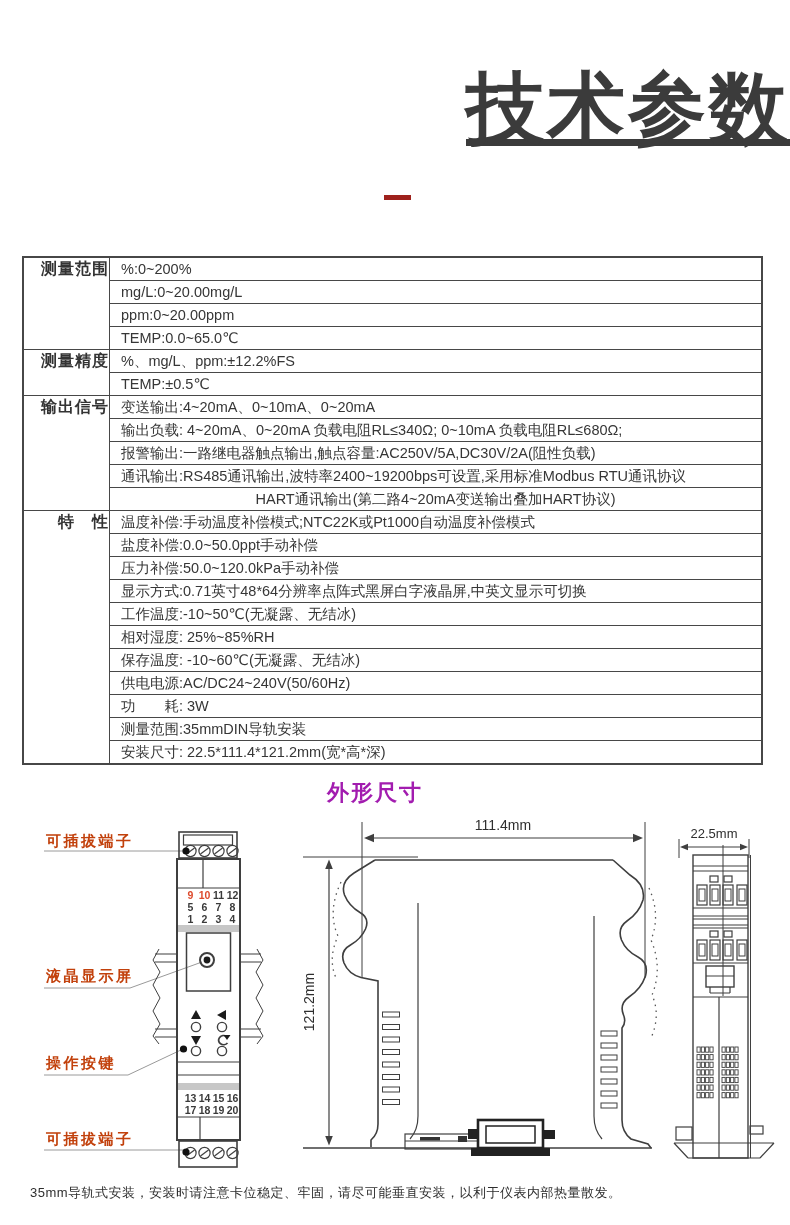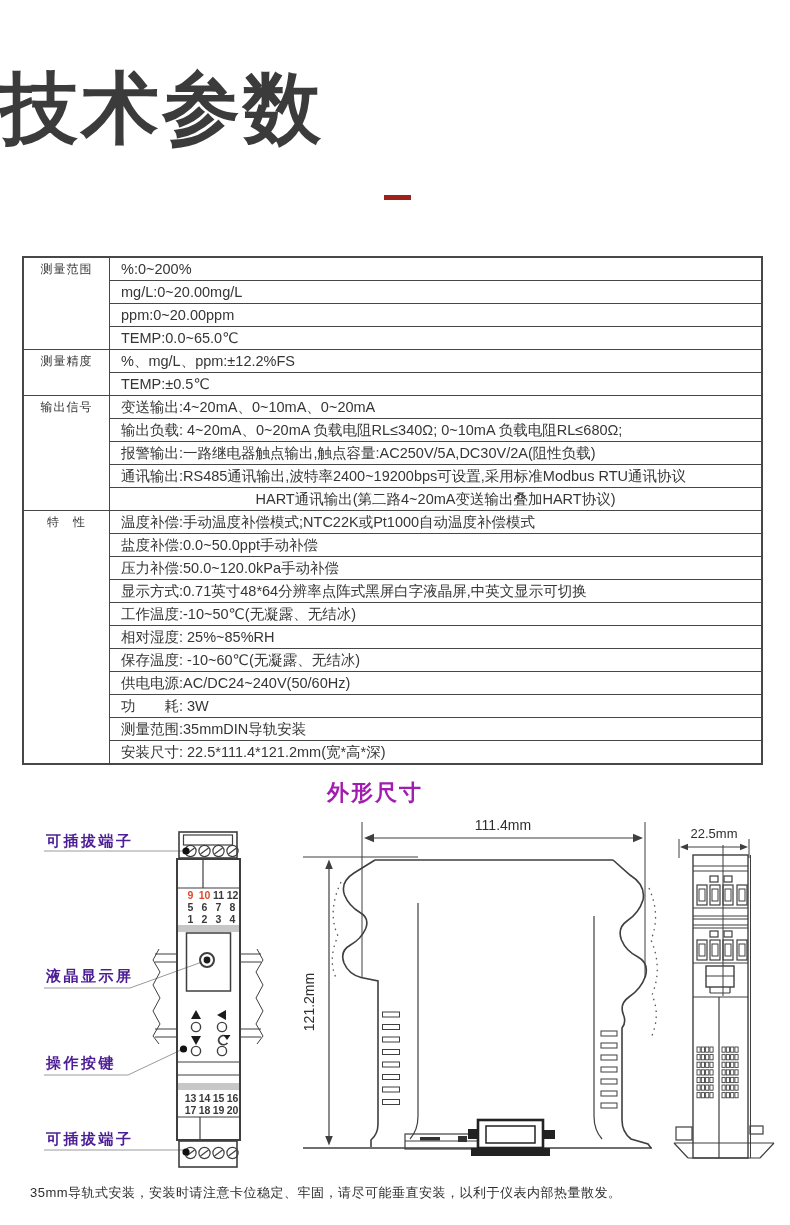--- a/index.html
+++ b/index.html
@@ -1,52 +1,52 @@
 <!DOCTYPE html>
 <html><head>
 <meta charset="utf-8">
 <style>
   html,body{margin:0;padding:0;background:#ffffff;}
   .page{
     position:relative;width:790px;height:1225px;background:#ffffff;overflow:hidden;
     font-family:"Liberation Sans","DejaVu Sans",sans-serif;color:#333;
   }
   .page-title{
-    position:absolute;left:0;top:66px;width:100%;text-align:left;
-    font-size:78px;font-weight:900;letter-spacing:3px;color:#3b3b3b;line-height:1.1;
+    position:absolute;left:0;top:66px;width:100%;text-align:right;
+    font-size:78px;font-weight:900;letter-spacing:3px;color:#3b3b3b;line-height:1.1;text-decoration:underline;
   }
   .title-dash{position:absolute;left:384px;top:195px;width:27px;height:5px;background:#9e211c;}
 
   
   .spec-table{
     position:absolute;left:22px;top:256px;width:741px;
     border:2px solid #474747;background:#fff;box-sizing:border-box;
   }
   .spec-group{display:flex;}
   .spec-group + .spec-group{border-top:1px solid #474747;}
   .spec-group-label{
     flex:0 0 85px;width:85px;border-right:1px solid #474747;
-    font-size:12px;font-weight:400;text-align:center;color:#333;
+    font-size:16px;font-weight:700;text-align:right;color:#333;
     line-height:22px;letter-spacing:1px;white-space:pre;
   }
   .spec-rows{flex:1;min-width:0;}
   .spec-row{
     height:22px;line-height:22px;padding-left:11px;font-size:14.5px;color:#363636;
     white-space:nowrap;overflow:hidden;border-top:1px solid #474747;
   }
   .spec-row:first-child{border-top:none;}
   .spec-row.center{text-align:center;padding-left:0;}
 
   .section-heading{
     position:absolute;left:0;top:778px;width:750px;text-align:center;
     font-size:22px;font-weight:600;color:#a21caf;letter-spacing:2px;
   }
 
   .callout{
-    position:absolute;font-size:15px;font-weight:700;letter-spacing:2.5px;color:#4c1d95;white-space:nowrap;
+    position:absolute;font-size:15px;font-weight:700;letter-spacing:2.5px;color:#c2410c;white-space:nowrap;
   }
   #callout-terminal-top{left:46px;top:832px;}
   #callout-lcd{left:46px;top:967px;}
   #callout-buttons{left:46px;top:1054px;}
   #callout-terminal-bottom{left:46px;top:1130px;}
 
   .diagram-svg{position:absolute;left:0;top:810px;width:790px;height:368px;}
 
   .footer-note{
     position:absolute;left:30px;top:1184px;width:740px;

